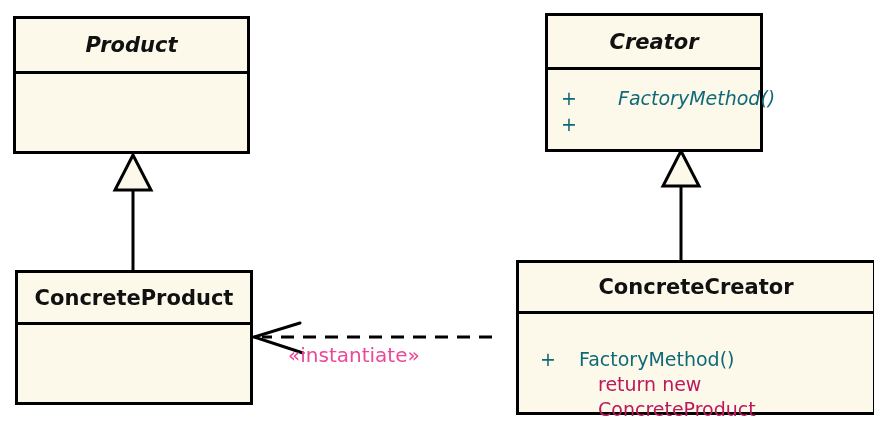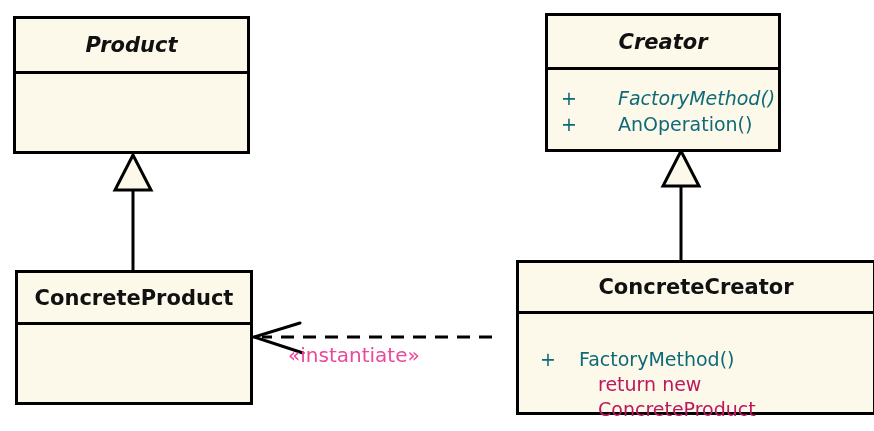--- a/index.html
+++ b/index.html
@@ -52,21 +52,21 @@
     line-height: 25px;
     color: #be185d;
     white-space: nowrap;
   }
 
   
   #box-product { left: 13px; top: 16px; width: 237px; height: 138px; }
   #box-product .class-title { height: 52px; }
 
   
-  #box-creator { left: 545px; top: 13px; width: 236px; height: 139px; }
+  #box-creator { left: 545px; top: 13px; width: 218px; height: 139px; }
   #box-creator .class-title { height: 51px; }
   #box-creator .class-body { padding: 15px 0 0 13px; }
   #box-creator .vis { width: 57px; }
 
   
   #box-concrete-product { left: 15px; top: 270px; width: 238px; height: 135px; }
   #box-concrete-product .class-title { height: 49px; }
 
   
   #box-concrete-creator { left: 516px; top: 260px; width: 360px; height: 155px; gap: 18px; }
@@ -115,21 +115,20 @@
 
   <div class="class-box" id="box-creator">
     <div class="class-title abstract">Creator</div>
     <div class="class-body">
       <div class="member-row italic">
         <span class="vis">+</span>
         <span class="mname">FactoryMethod()</span>
       </div>
       <div class="member-row">
         <span class="vis">+</span>
-        <span class="mname">AnOperation()</span>
       </div>
     </div>
   </div>
 
   <div class="class-box" id="box-concrete-product">
     <div class="class-title">ConcreteProduct</div>
     <div class="class-body"></div>
   </div>
 
   <div class="class-box" id="box-concrete-creator">

